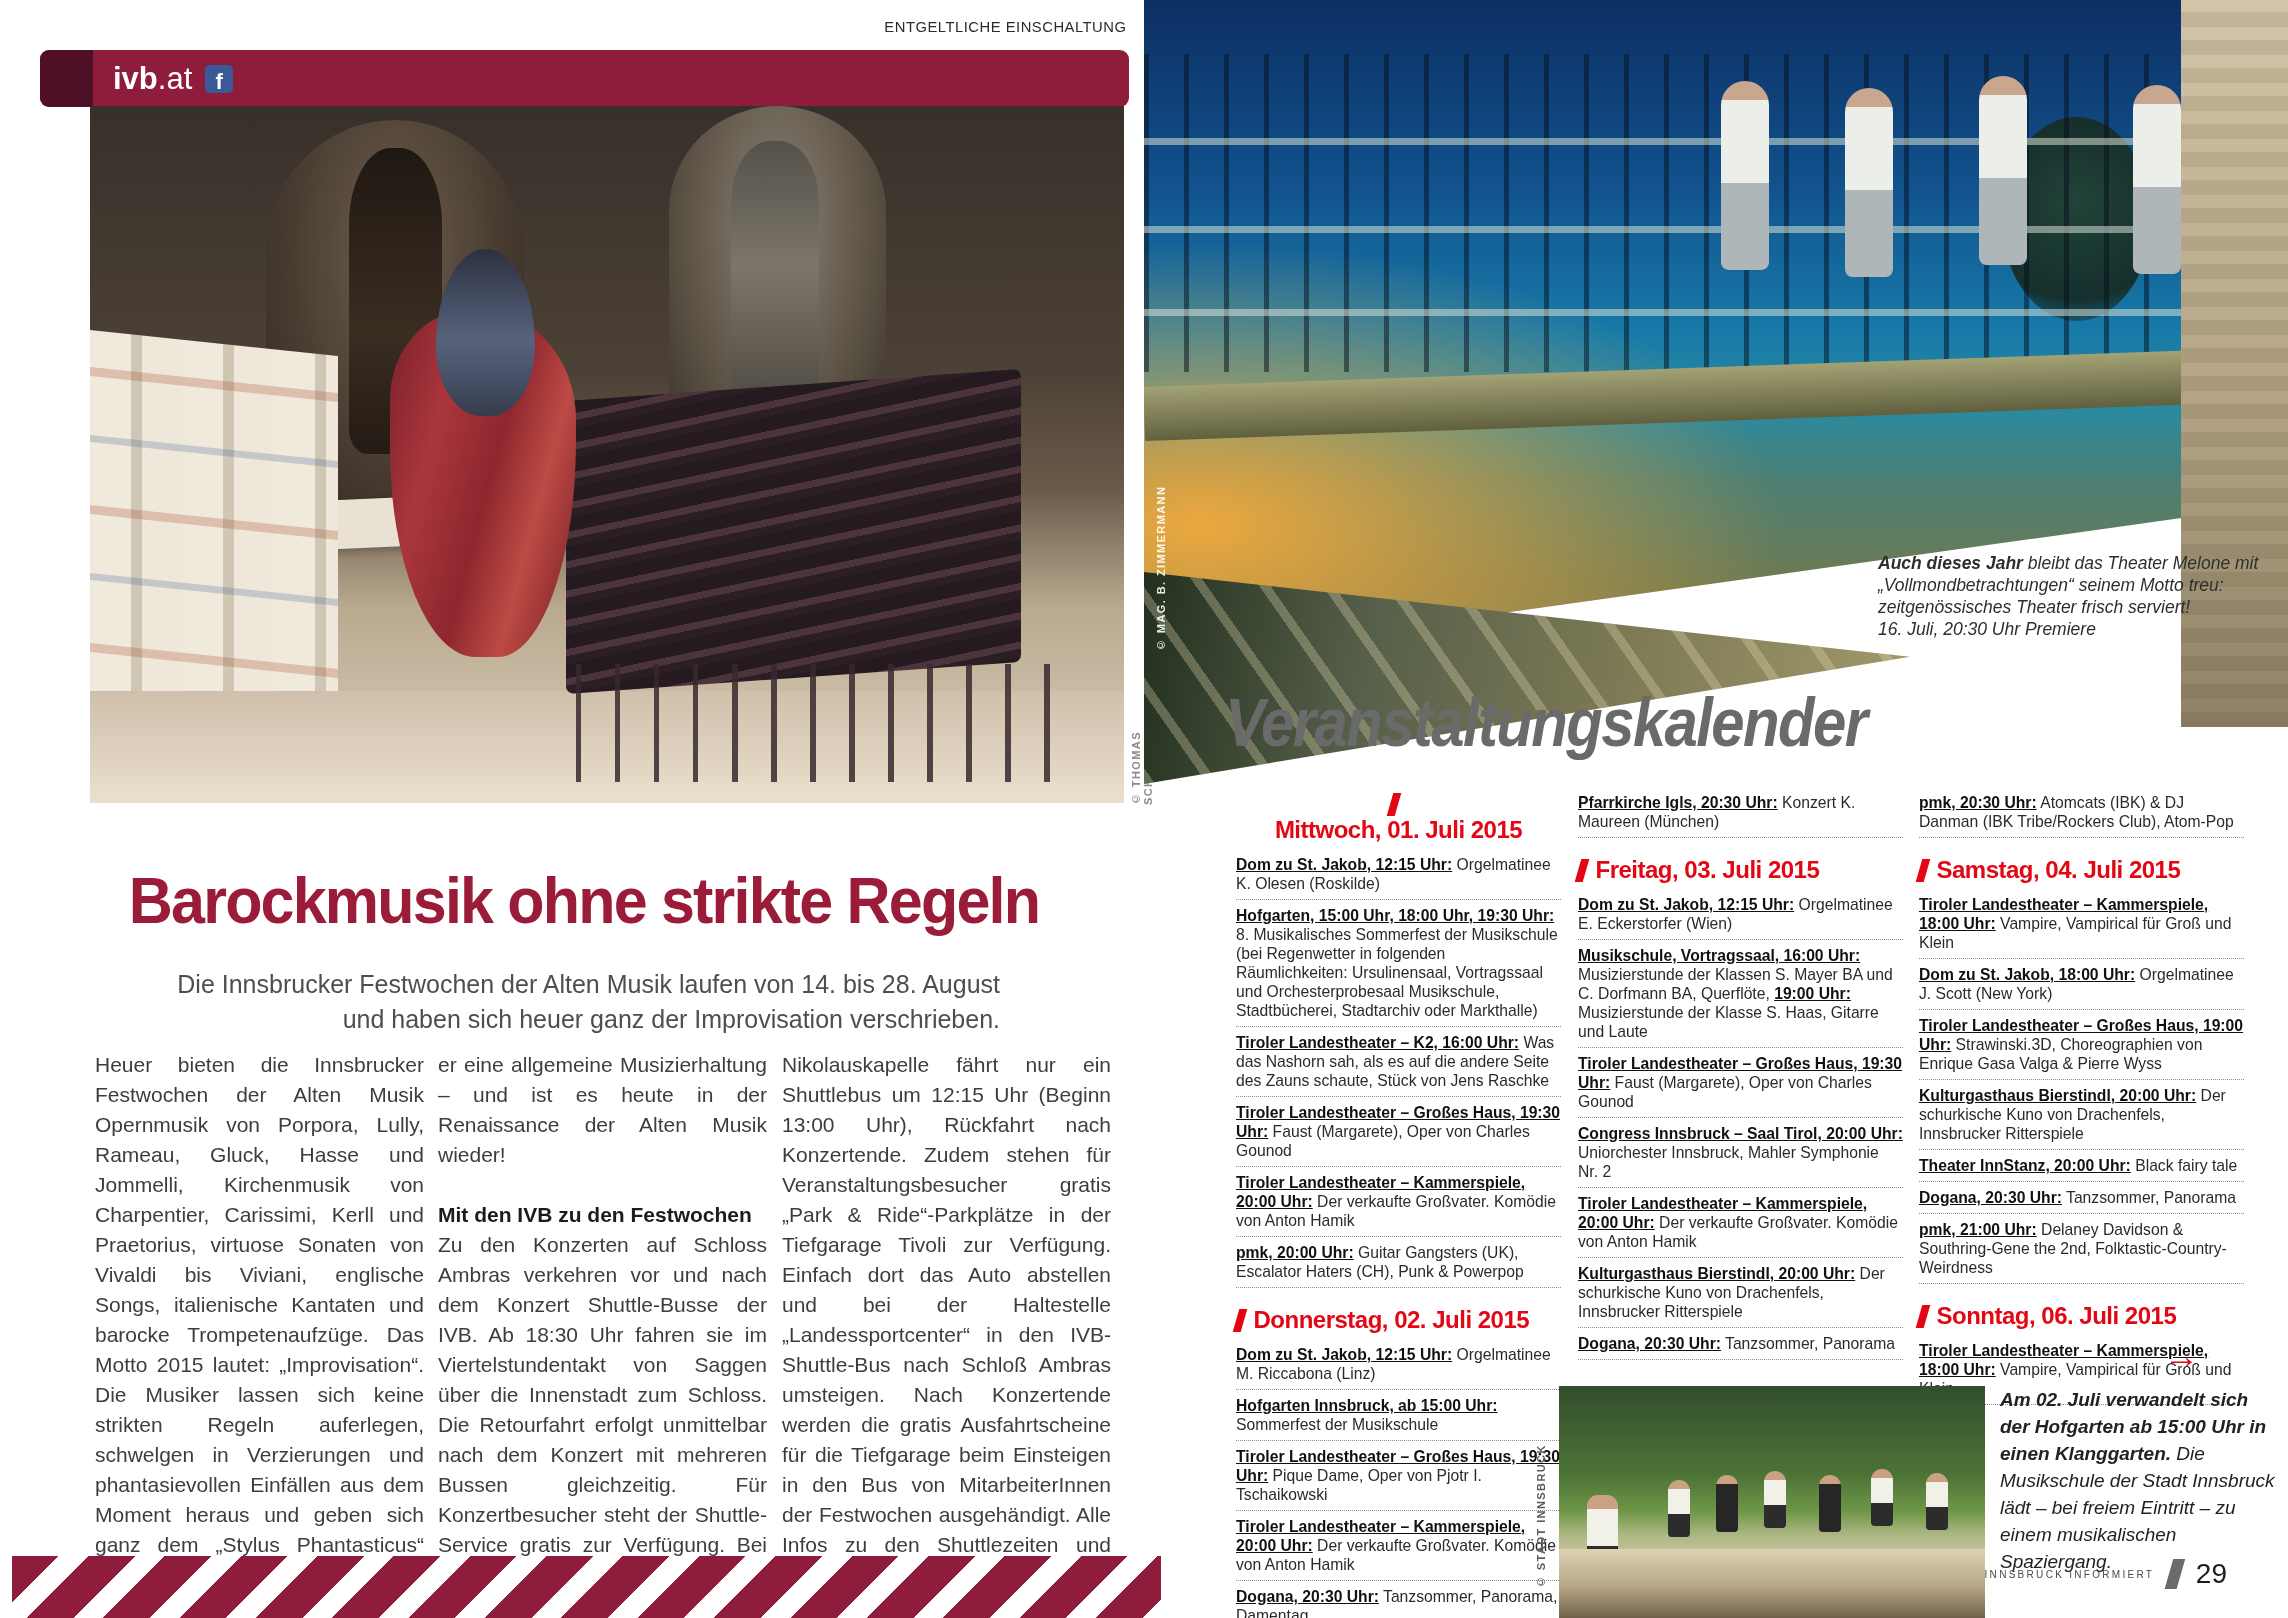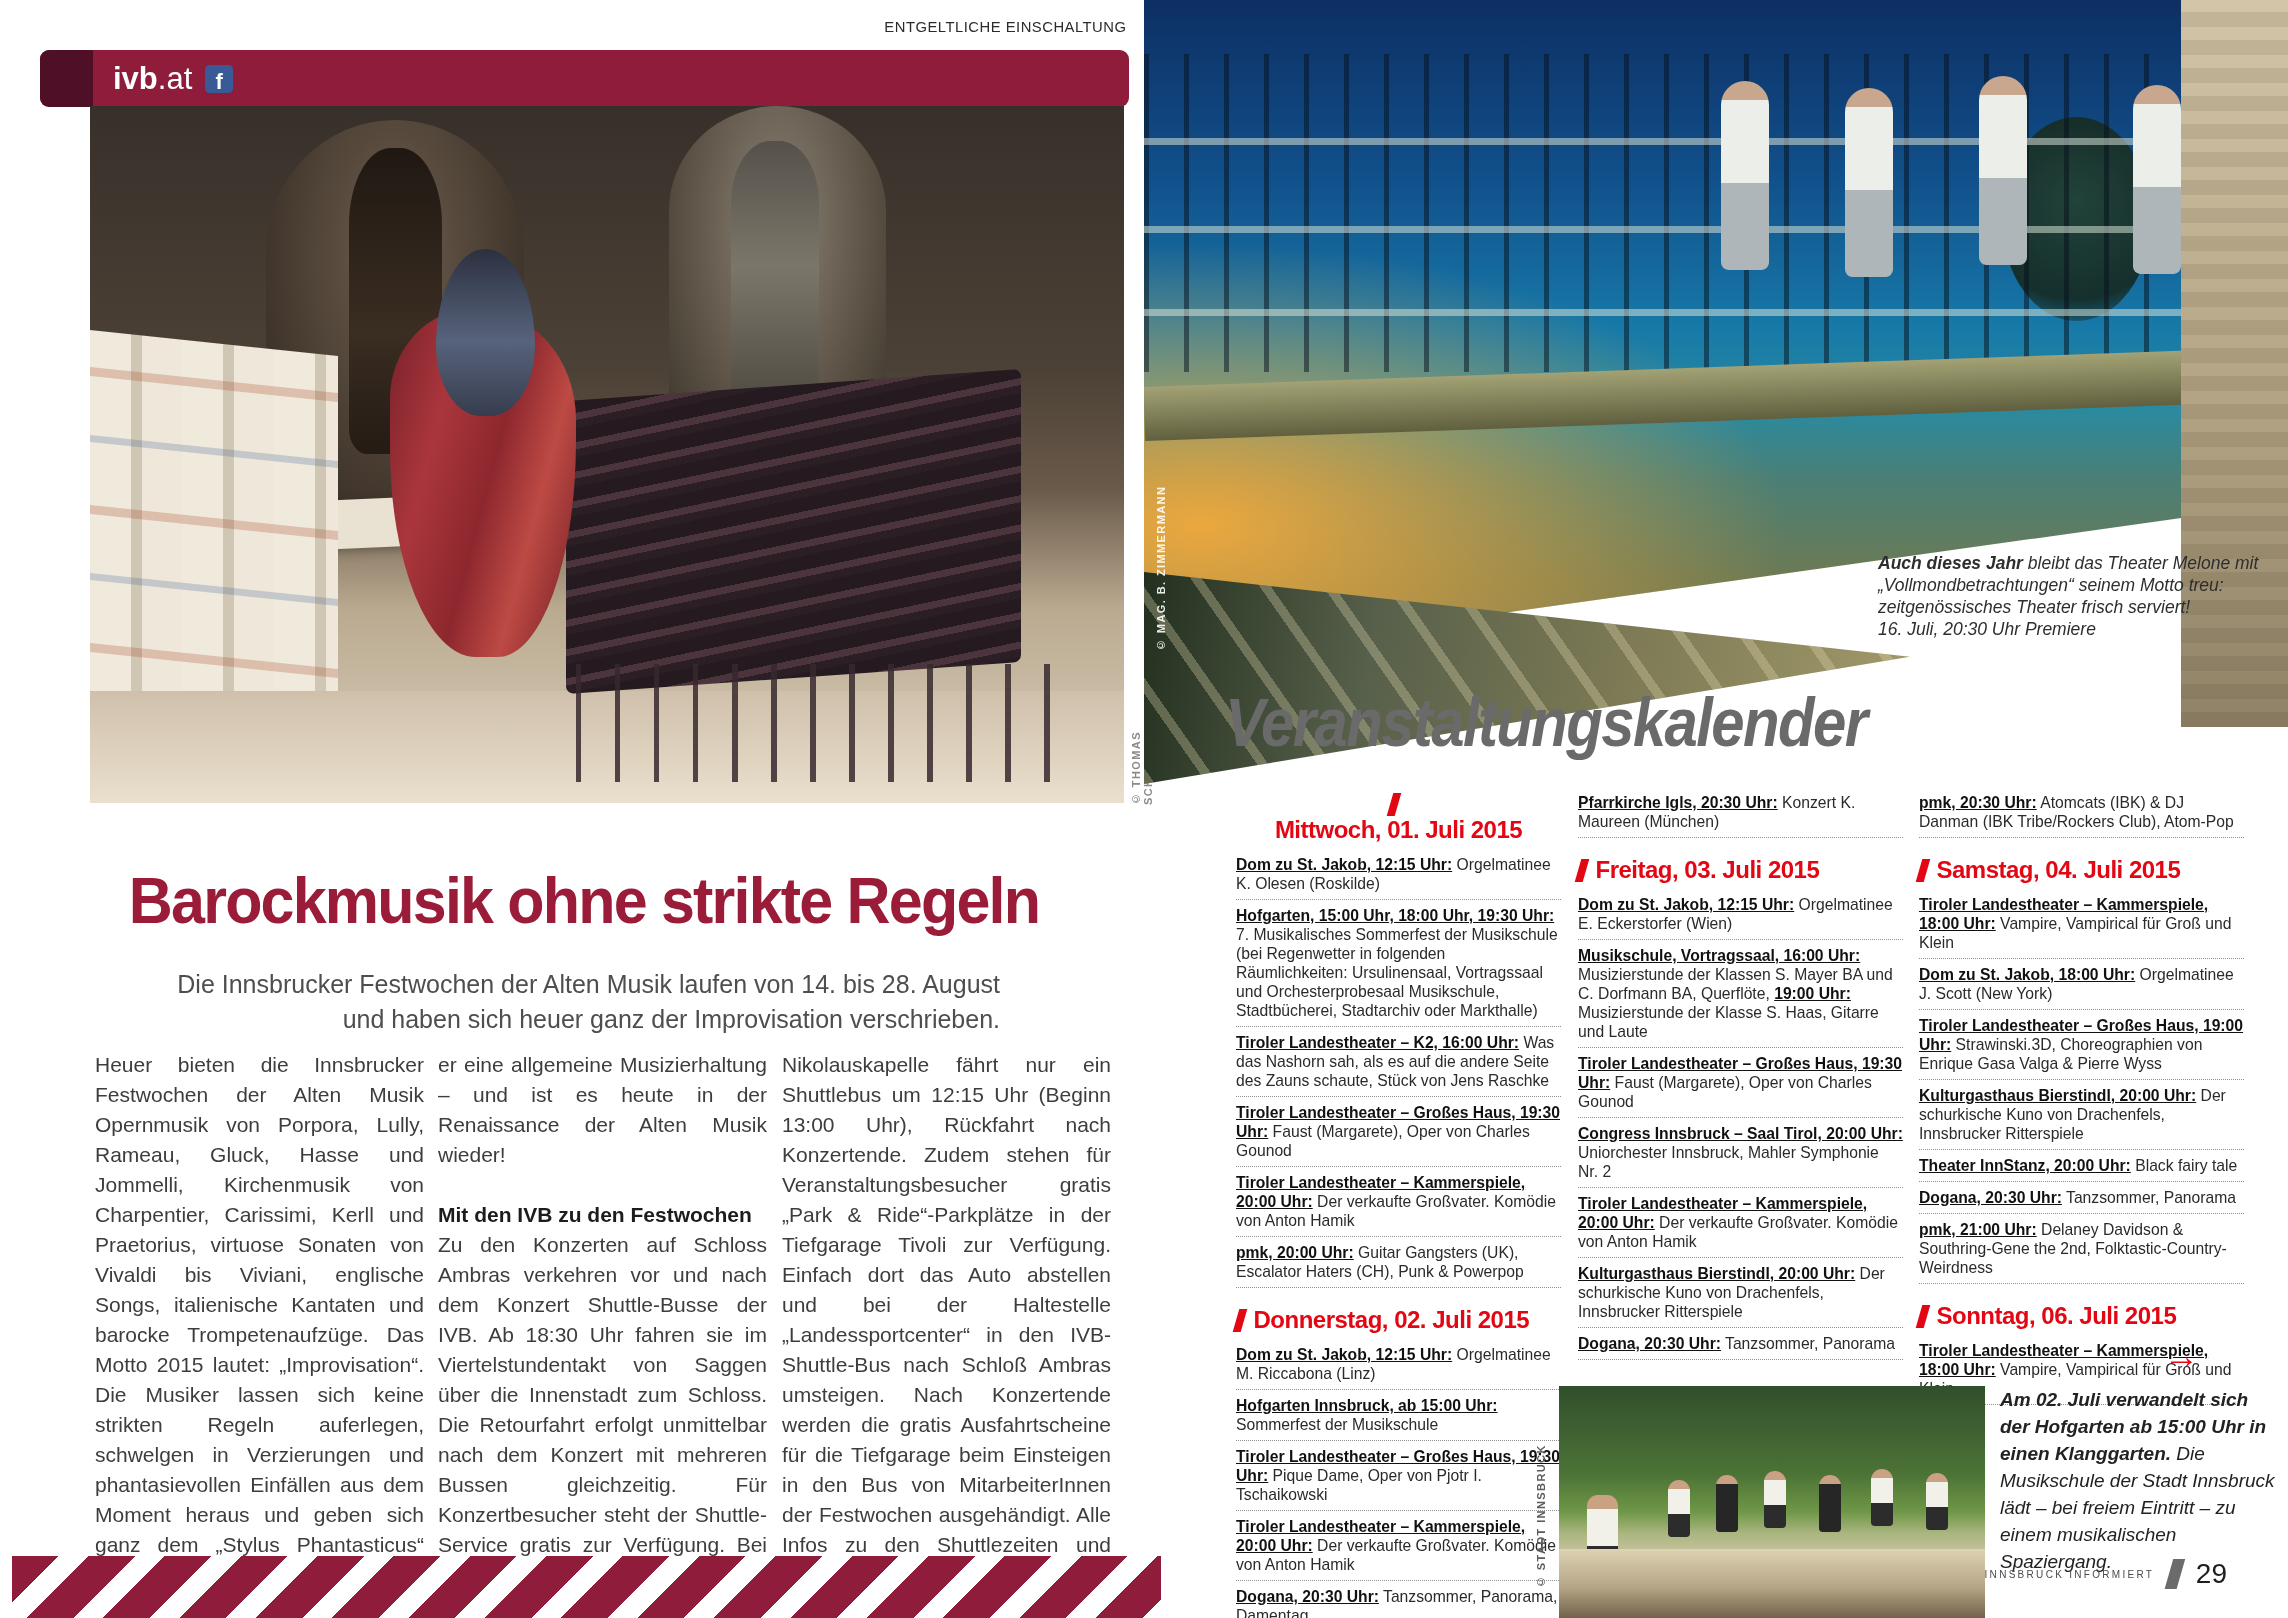--- a/index.html
+++ b/index.html
@@ -210,21 +210,21 @@
     </div>
 
     <div class="kal-title">Veranstaltungskalender</div>
 
     <div class="kal-col kc-1">
         <div class="day-head">
           <span class="slash"></span>
           <span>Mittwoch, 01. Juli 2015</span>
         </div>
         <div class="event"><span class="b">Dom zu St. Jakob, 12:15 Uhr:</span><span> Orgelmatinee K. Olesen (Roskilde)</span></div>
-        <div class="event"><span class="b">Hofgarten, 15:00 Uhr, 18:00 Uhr, 19:30 Uhr:</span><span> 7. Musikalisches Sommerfest der Musikschule (bei Regenwetter in folgenden Räumlichkeiten: Ursulinensaal, Vortragssaal und Orchesterprobesaal Musikschule, Stadtbücherei, Stadtarchiv oder Markthalle)</span></div>
+        <div class="event"><span class="b">Hofgarten, 15:00 Uhr, 18:00 Uhr, 19:30 Uhr:</span><span> 8. Musikalisches Sommerfest der Musikschule (bei Regenwetter in folgenden Räumlichkeiten: Ursulinensaal, Vortragssaal und Orchesterprobesaal Musikschule, Stadtbücherei, Stadtarchiv oder Markthalle)</span></div>
         <div class="event"><span class="b">Tiroler Landestheater – K2, 16:00 Uhr:</span><span> Was das Nashorn sah, als es auf die andere Seite des Zauns schaute, Stück von Jens Raschke</span></div>
         <div class="event"><span class="b">Tiroler Landestheater – Großes Haus, 19:30 Uhr:</span><span> Faust (Margarete), Oper von Charles Gounod</span></div>
         <div class="event"><span class="b">Tiroler Landestheater – Kammerspiele, 20:00 Uhr:</span><span> Der verkaufte Großvater. Komödie von Anton Hamik</span></div>
         <div class="event"><span class="b">pmk, 20:00 Uhr:</span><span> Guitar Gangsters (UK), Escalator Haters (CH), Punk &amp; Powerpop</span></div>
         <div class="day-head">
           <span class="slash"></span>
           <span>Donnerstag, 02. Juli 2015</span>
         </div>
         <div class="event"><span class="b">Dom zu St. Jakob, 12:15 Uhr:</span><span> Orgelmatinee M. Riccabona (Linz)</span></div>
         <div class="event"><span class="b">Hofgarten Innsbruck, ab 15:00 Uhr:</span><span> Sommerfest der Musikschule</span></div>

